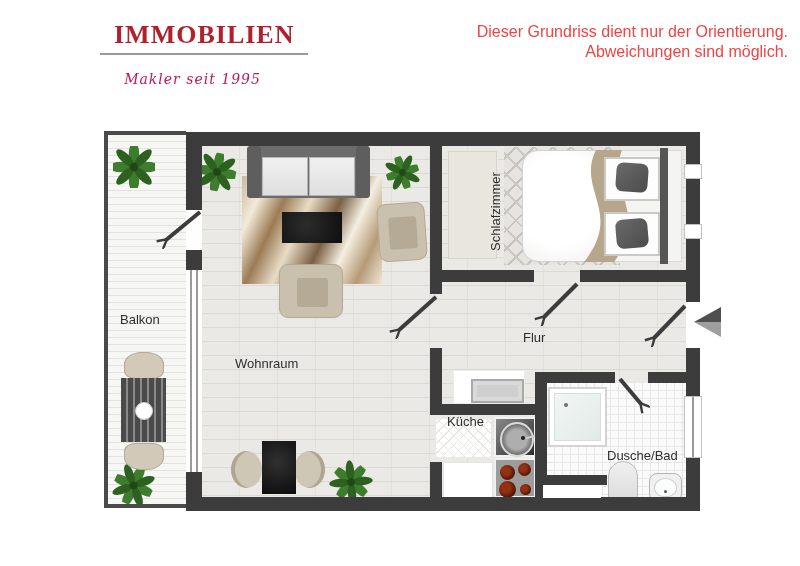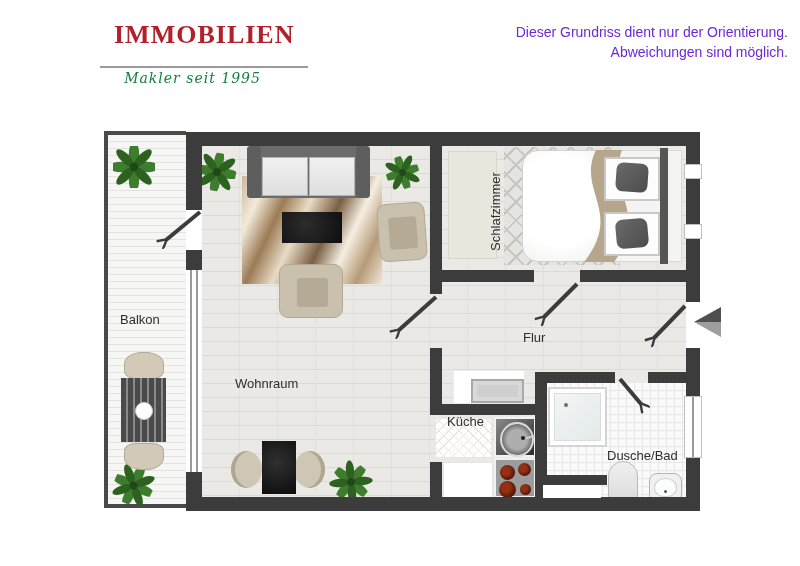--- a/index.html
+++ b/index.html
@@ -3,25 +3,25 @@
 <meta charset="utf-8">
 <style>
   html,body{margin:0;padding:0;}
   body{width:800px;height:566px;background:#ffffff;position:relative;overflow:hidden;
        font-family:"Liberation Sans",sans-serif;}
   .abs{position:absolute;}
   
   .logo{position:absolute;left:100px;top:12px;width:185px;text-align:center;}
   .logo-name{font-family:"Liberation Serif",serif;font-size:23px;color:#7b7b7b;letter-spacing:.5px;}
   .logo-main{font-family:"Liberation Serif",serif;font-size:26px;font-weight:bold;color:#b0212b;
-             letter-spacing:1px;margin-top:8px;display:inline-block;padding:0 14px 16px 14px;
+             letter-spacing:1px;margin-top:8px;display:inline-block;padding:0 14px 3px 14px;
              border-bottom:2px solid #9a9a9a;}
-  .logo-tag{font-family:"DejaVu Serif",serif;font-style:italic;font-size:14px;color:#15803d;
-            margin-top:2px;letter-spacing:1px;}
-  .disclaimer{position:absolute;right:12px;top:22px;text-align:right;font-size:14px;color:#6d28d9;
+  .logo-tag{font-family:"DejaVu Serif",serif;font-style:italic;font-size:14px;color:#be185d;
+            margin-top:16px;letter-spacing:1px;}
+  .disclaimer{position:absolute;right:12px;top:22px;text-align:right;font-size:16px;color:#ef4444;
               line-height:20px;}
   
   .floor-main{left:202px;top:146px;width:484px;height:351px;background-color:#ebe9e6;
     background-image:repeating-linear-gradient(180deg,rgba(0,0,0,0) 0 13px,#dcdad5 13px 14px),
                      repeating-linear-gradient(90deg,rgba(0,0,0,0) 0 37px,#e2e0dc 37px 38px);}
   .floor-bath{left:547px;top:383px;width:139px;height:114px;background-color:#fafafa;
     background-image:repeating-linear-gradient(180deg,rgba(0,0,0,0) 0 7px,#e7e7e7 7px 8px),
                      repeating-linear-gradient(90deg,rgba(0,0,0,0) 0 7px,#e7e7e7 7px 8px);}
   .floor-balcony{left:108px;top:135px;width:78px;height:369px;background-color:#f6f6f4;
     background-image:repeating-linear-gradient(180deg,rgba(0,0,0,0) 0 6px,#e3e2df 6px 7px);}
@@ -254,19 +254,19 @@
       <line x1="685" y1="306" x2="654" y2="338"></line>
       <line x1="620" y1="379" x2="641" y2="404"></line>
     </g>
     <g>
       <polygon points="694,322 721,307 721,322" fill="#4f4f4f"></polygon>
       <polygon points="694,322 721,322 721,337" fill="#9e9e9e"></polygon>
     </g>
   </svg>
 
   <div class="label" style="left:120px;top:312px">Balkon</div>
-  <div class="label" style="left:235px;top:376px">Wohnraum</div>
+  <div class="label" style="left:235px;top:356px">Wohnraum</div>
   <div class="label schlaf-label">Schlafzimmer</div>
   <div class="label" style="left:523px;top:330px">Flur</div>
   <div class="label" style="left:447px;top:414px">Küche</div>
   <div class="label" style="left:607px;top:448px">Dusche/Bad</div>
 
 </div>
 
 </body></html>

